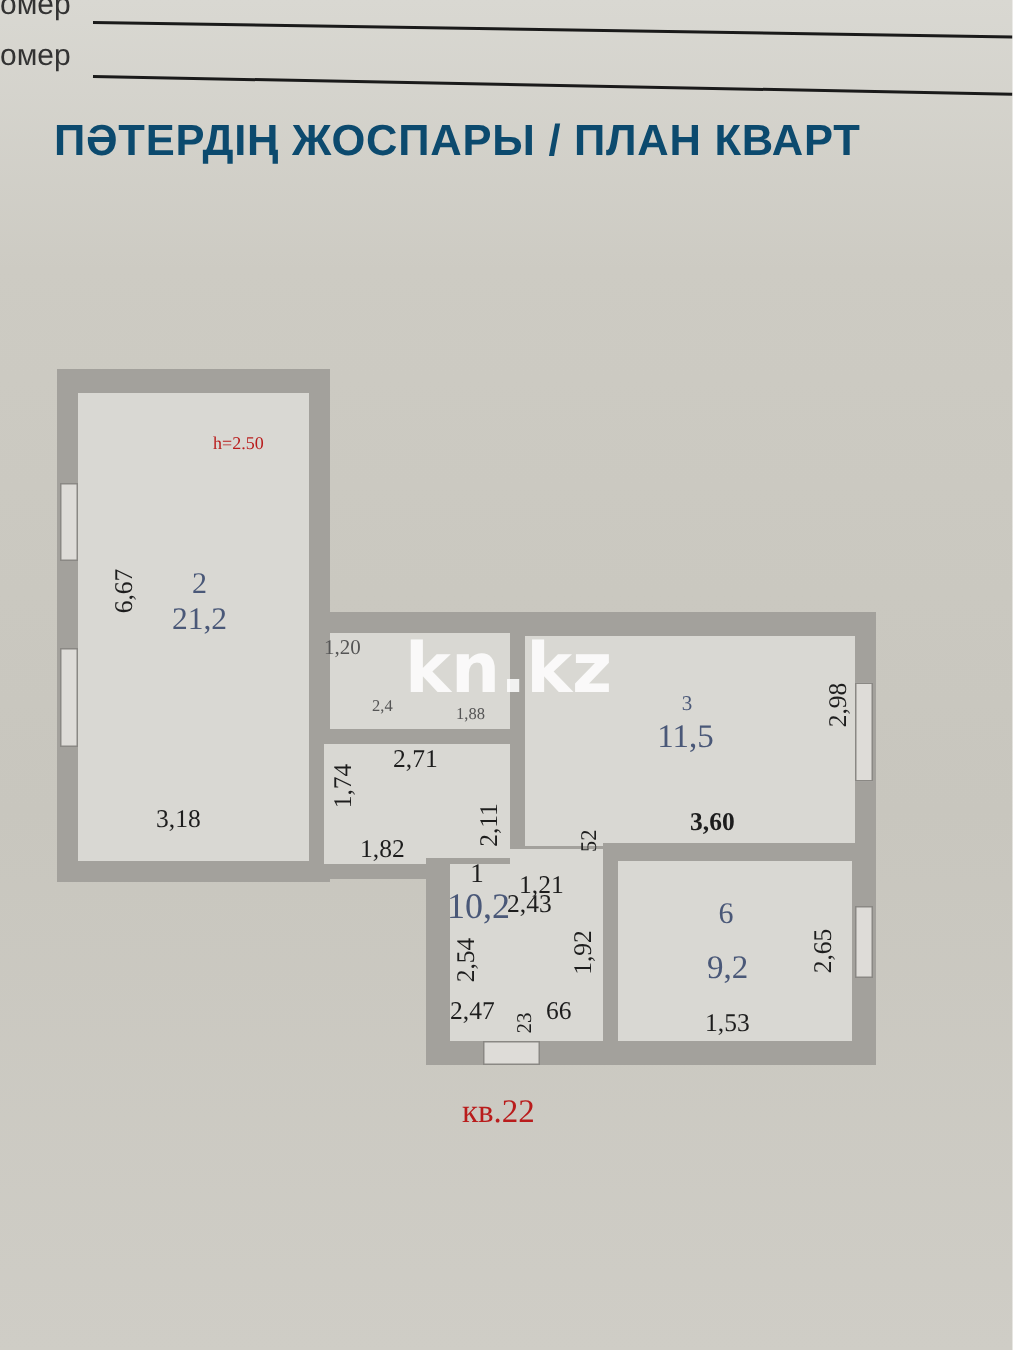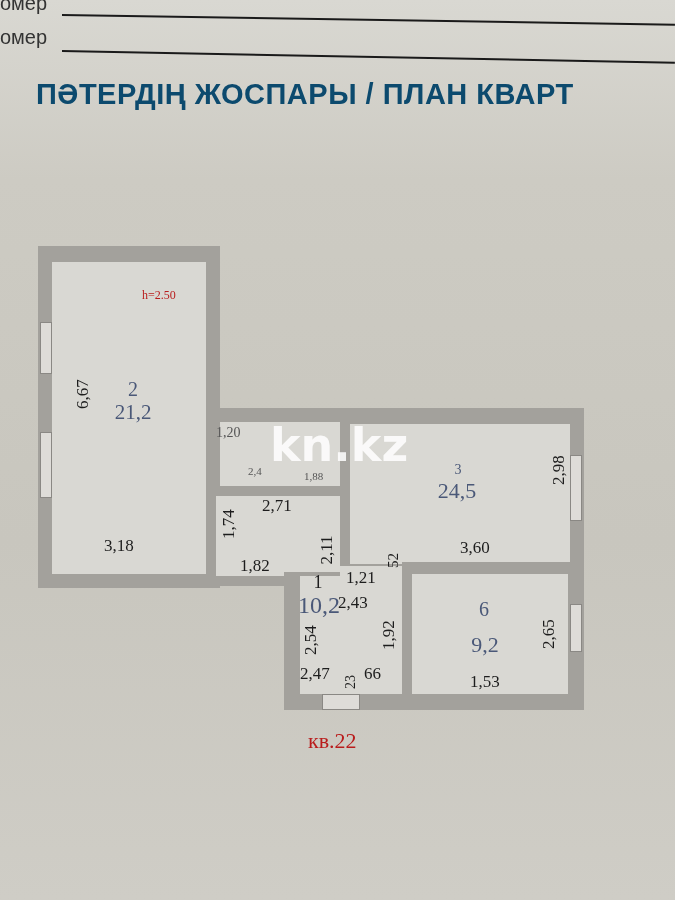--- a/index.html
+++ b/index.html
@@ -61,33 +61,33 @@
   <div class="dim" style="left:216px;top:425px;font-size:14px;color:#555;">1,20</div>
   <div class="dim" style="left:222px;top:465px;font-size:11px;color:#555;margin-left:26px;">2,4</div>
   <div class="dim" style="left:304px;top:470px;font-size:11px;color:#555;">1,88</div>
 
   <div class="dim" style="left:262px;top:496px;">2,71</div>
   <div class="dim vert" style="left:214px;top:514px;">1,74</div>
   <div class="dim vert" style="left:312px;top:540px;">2,11</div>
   <div class="dim" style="left:240px;top:556px;">1,82</div>
   <div class="num" style="left:310px;top:572px;width:16px;font-size:18px;color:#1d1d1d;">1</div>
   <div class="num" style="left:298px;top:592px;width:40px;font-size:24px;">10,2</div>
-  <div class="dim" style="left:346px;top:568px;">1,21</div>
+  <div class="dim" style="left:346px;top:580px;">1,21</div>
   <div class="dim vert" style="left:386px;top:552px;font-size:15px;">52</div>
   <div class="dim" style="left:338px;top:593px;">2,43</div>
   <div class="dim vert" style="left:374px;top:625px;">1,92</div>
   <div class="dim vert" style="left:296px;top:630px;">2,54</div>
   <div class="dim" style="left:300px;top:664px;">2,47</div>
   <div class="dim vert" style="left:344px;top:674px;font-size:14px;">23</div>
   <div class="dim" style="left:364px;top:664px;">66</div>
 
   <div class="num" style="left:448px;top:462px;width:20px;font-size:14px;">3</div>
-  <div class="num" style="left:432px;top:478px;width:50px;font-size:22px;">24,5</div>
+  <div class="num" style="left:432px;top:478px;width:50px;font-size:22px;">11,5</div>
   <div class="dim vert" style="left:544px;top:460px;">2,98</div>
-  <div class="dim" style="left:460px;top:538px;">3,60</div>
+  <div class="dim" style="left:460px;top:538px;font-weight:bold;">3,60</div>
 
   <div class="num" style="left:474px;top:598px;width:20px;">6</div>
   <div class="num" style="left:460px;top:632px;width:50px;font-size:22px;">9,2</div>
   <div class="dim vert" style="left:534px;top:624px;">2,65</div>
   <div class="dim" style="left:470px;top:672px;">1,53</div>
 
   <div class="abs red" style="left:308px;top:728px;font-size:22px;">кв.22</div>
 </div>
 
 <div class="wm" style="left:270px;top:418px;">kn.kz</div>

